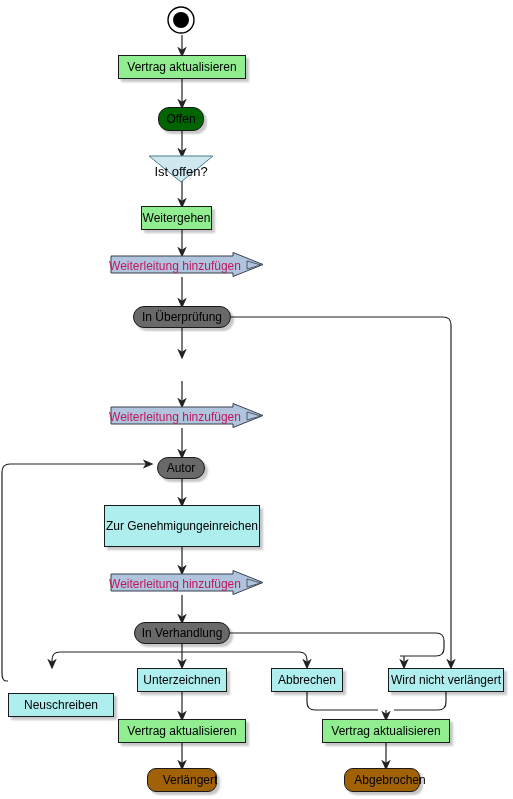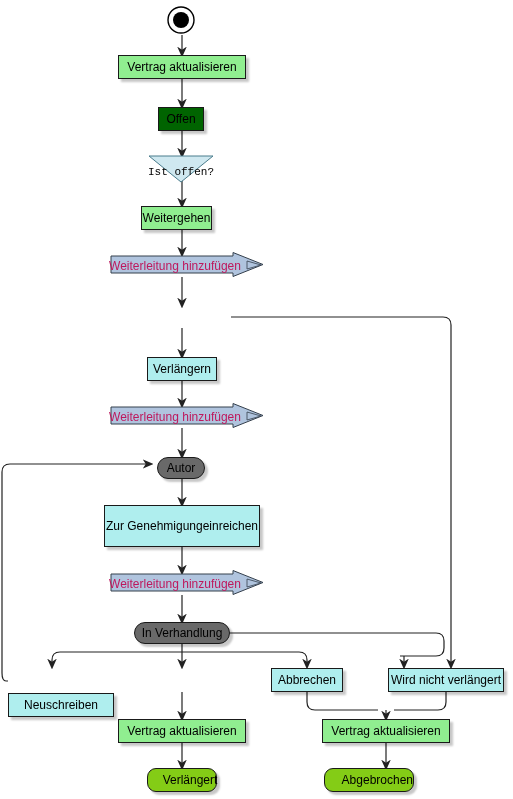--- a/index.html
+++ b/index.html
@@ -54,27 +54,27 @@
     background: #696969;
     border: 1px solid #1a1a1a;
     border-radius: 11px;
     box-shadow: 3px 3px 2px rgba(0,0,0,0.22);
     color: #000000;
   }
   
   .n-dgreen {
     background: #006400;
     border: 1px solid #1a1a1a;
-    border-radius: 0;
+    border-radius: 11px;
     box-shadow: 3px 3px 2px rgba(0,0,0,0.22);
     color: #000000;
   }
   
   .n-red {
-    background: #84cc16;
+    background: #a16207;
     border: 1px solid #1a1a1a;
     border-radius: 9px;
     box-shadow: 3px 3px 2px rgba(0,0,0,0.22);
     color: #000000;
     padding-left: 16px;
   }
   
   .n-arrow {
     background: transparent;
     border: none;
@@ -100,24 +100,23 @@
     box-shadow: none;
   }
   .n-funnel .funnel-svg {
     position: absolute;
     left: 0;
     top: 0;
   }
   .n-funnel .funnel-label {
     position: relative;
     z-index: 2;
-    font-size: 11px;
+    font-size: 13px;
     color: #000;
     white-space: nowrap;
-    font-family: Liberation Mono, monospace;
   }
   
   .n-initial {
     background: transparent;
     border: none;
     box-shadow: none;
   }
   .two-line {
     flex-direction: row;
     line-height: 15px;
@@ -201,24 +200,24 @@
 
   <div class="node n-arrow" style="left:107px; top:252px; width:160px; height:28px;">
     <svg class="arrow-svg" width="160" height="28" viewBox="0 0 160 28">
       <polygon points="3,20 3,6 3,6 3,20" fill="none"></polygon>
       <path d="M4,21 L4,4 L126,4 L126,0.5 L156,12.5 L126,24.5 L126,21 Z" fill="#b0c4de" stroke="#35404d" stroke-width="1"></path>
       <path d="M140,9 L154,13 L140,17 Z" fill="#b0c4de" stroke="#35404d" stroke-width="0.8"></path>
     </svg>
     <span class="arrow-label" style="margin-right:24px;">Weiterleitung hinzufügen</span>
   </div>
 
-
-  <div class="node n-cyan" style="left:147px; top:357px; width:70px; height:24px;">
-    <span>Verlängern</span>
-  </div>
+  <div class="node n-gray" style="left:133px; top:306px; width:98px; height:22px;">
+    <span>In Überprüfung</span>
+  </div>
+
 
   <div class="node n-arrow" style="left:107px; top:403px; width:160px; height:28px;">
     <svg class="arrow-svg" width="160" height="28" viewBox="0 0 160 28">
       <path d="M4,21 L4,4 L126,4 L126,0.5 L156,12.5 L126,24.5 L126,21 Z" fill="#b0c4de" stroke="#35404d" stroke-width="1"></path>
       <path d="M140,9 L154,13 L140,17 Z" fill="#b0c4de" stroke="#35404d" stroke-width="0.8"></path>
     </svg>
     <span class="arrow-label" style="margin-right:24px;">Weiterleitung hinzufügen</span>
   </div>
 
   <div class="node n-gray" style="left:157px; top:457px; width:48px; height:22px;">
@@ -239,20 +238,23 @@
   </div>
 
   <div class="node n-gray" style="left:134px; top:622px; width:96px; height:22px;">
     <span>In Verhandlung</span>
   </div>
 
   <div class="node n-cyan" style="left:8px; top:668px; width:106px; height:24px;margin-top:25px;">
     <span>Neuschreiben</span>
   </div>
 
+  <div class="node n-cyan" style="left:137px; top:668px; width:90px; height:24px;">
+    <span>Unterzeichnen</span>
+  </div>
 
   <div class="node n-cyan" style="left:271px; top:668px; width:72px; height:24px;">
     <span>Abbrechen</span>
   </div>
 
   <div class="node n-cyan" style="left:388px; top:668px; width:116px; height:24px;">
     <span>Wird nicht verlängert</span>
   </div>
 
   <div class="node n-green" style="left:118px; top:719px; width:128px; height:24px;">
@@ -260,17 +262,17 @@
   </div>
 
   <div class="node n-green" style="left:322px; top:719px; width:128px; height:24px;">
     <span>Vertrag aktualisieren</span>
   </div>
 
   <div class="node n-red" style="left:147px; top:768px; width:70px; height:24px;">
     <span>Verlängert</span>
   </div>
 
-  <div class="node n-red" style="left:324px; top:768px; width:90px; height:24px;justify-content:flex-end;">
+  <div class="node n-red" style="left:344px; top:768px; width:76px; height:24px;">
     <span>Abgebrochen</span>
   </div>
 
 </div>
 
 </body></html>

